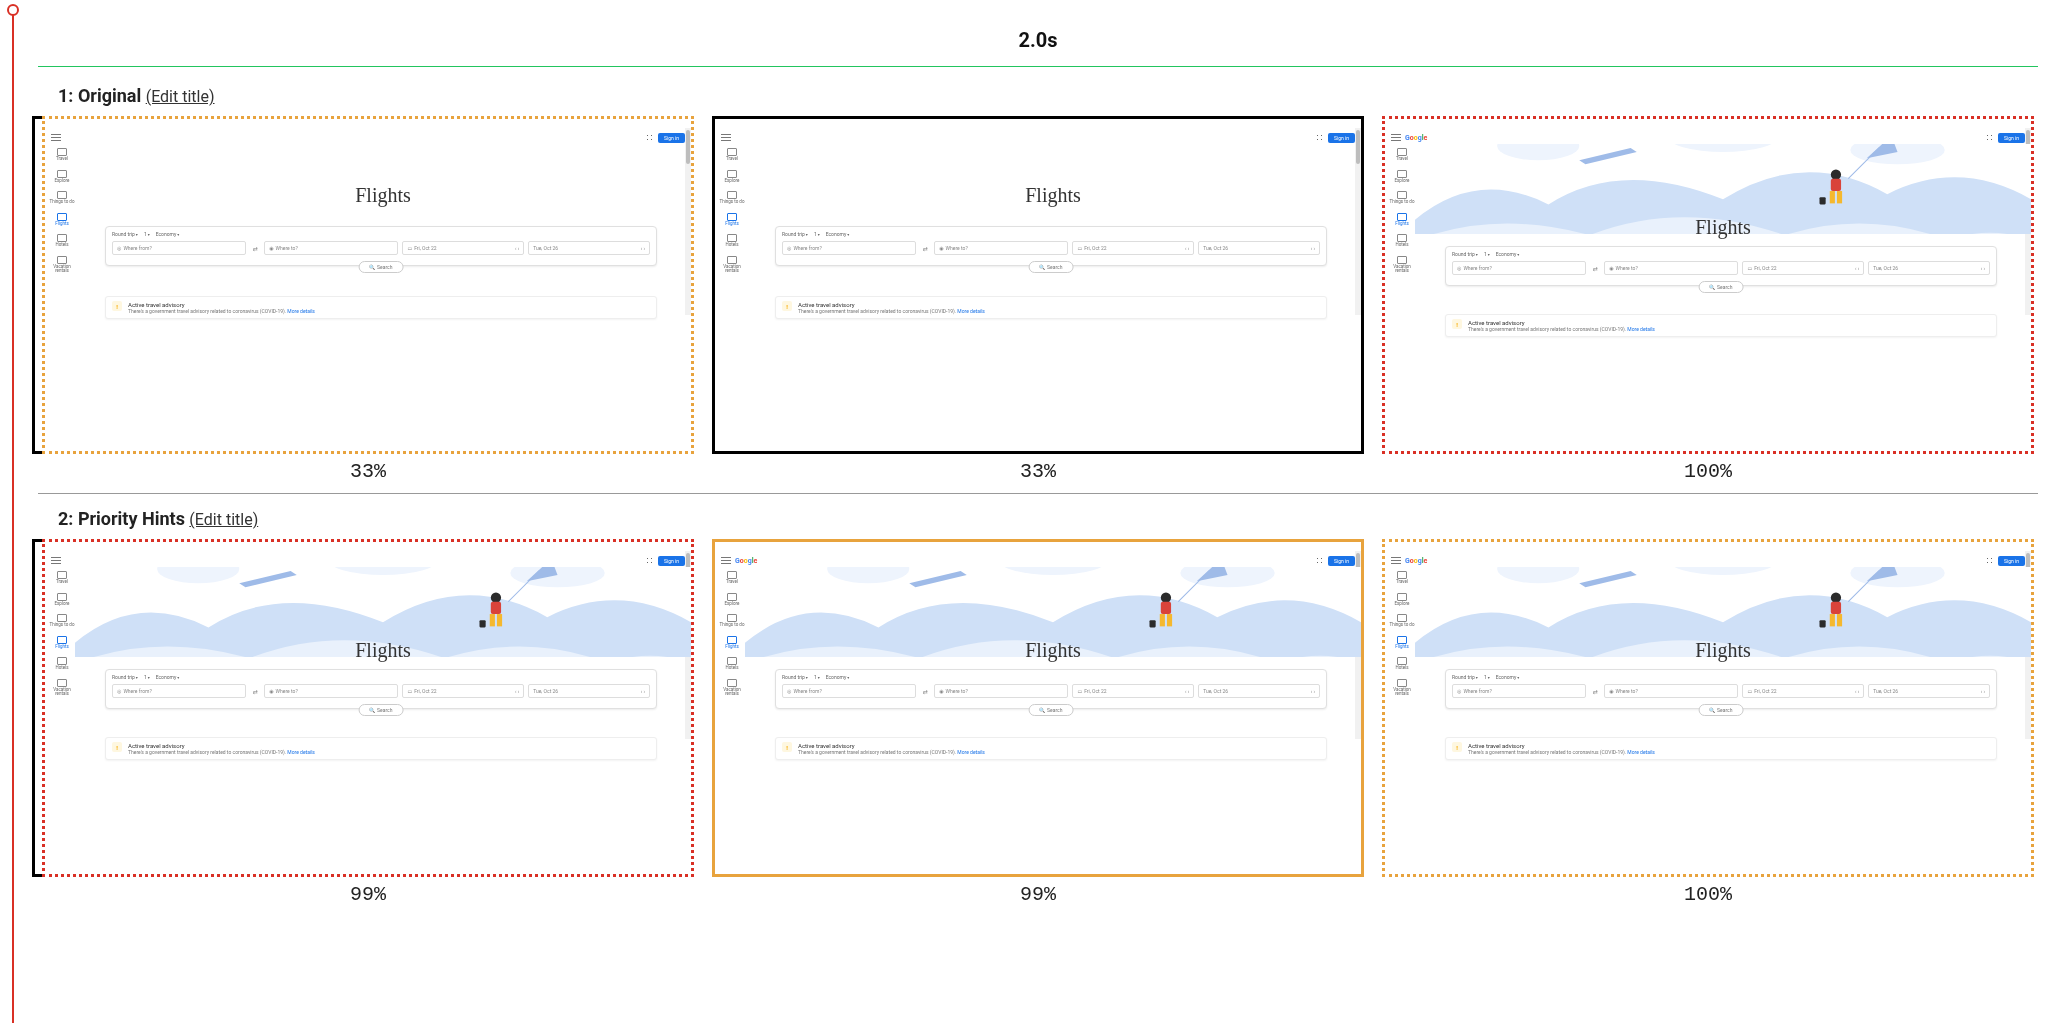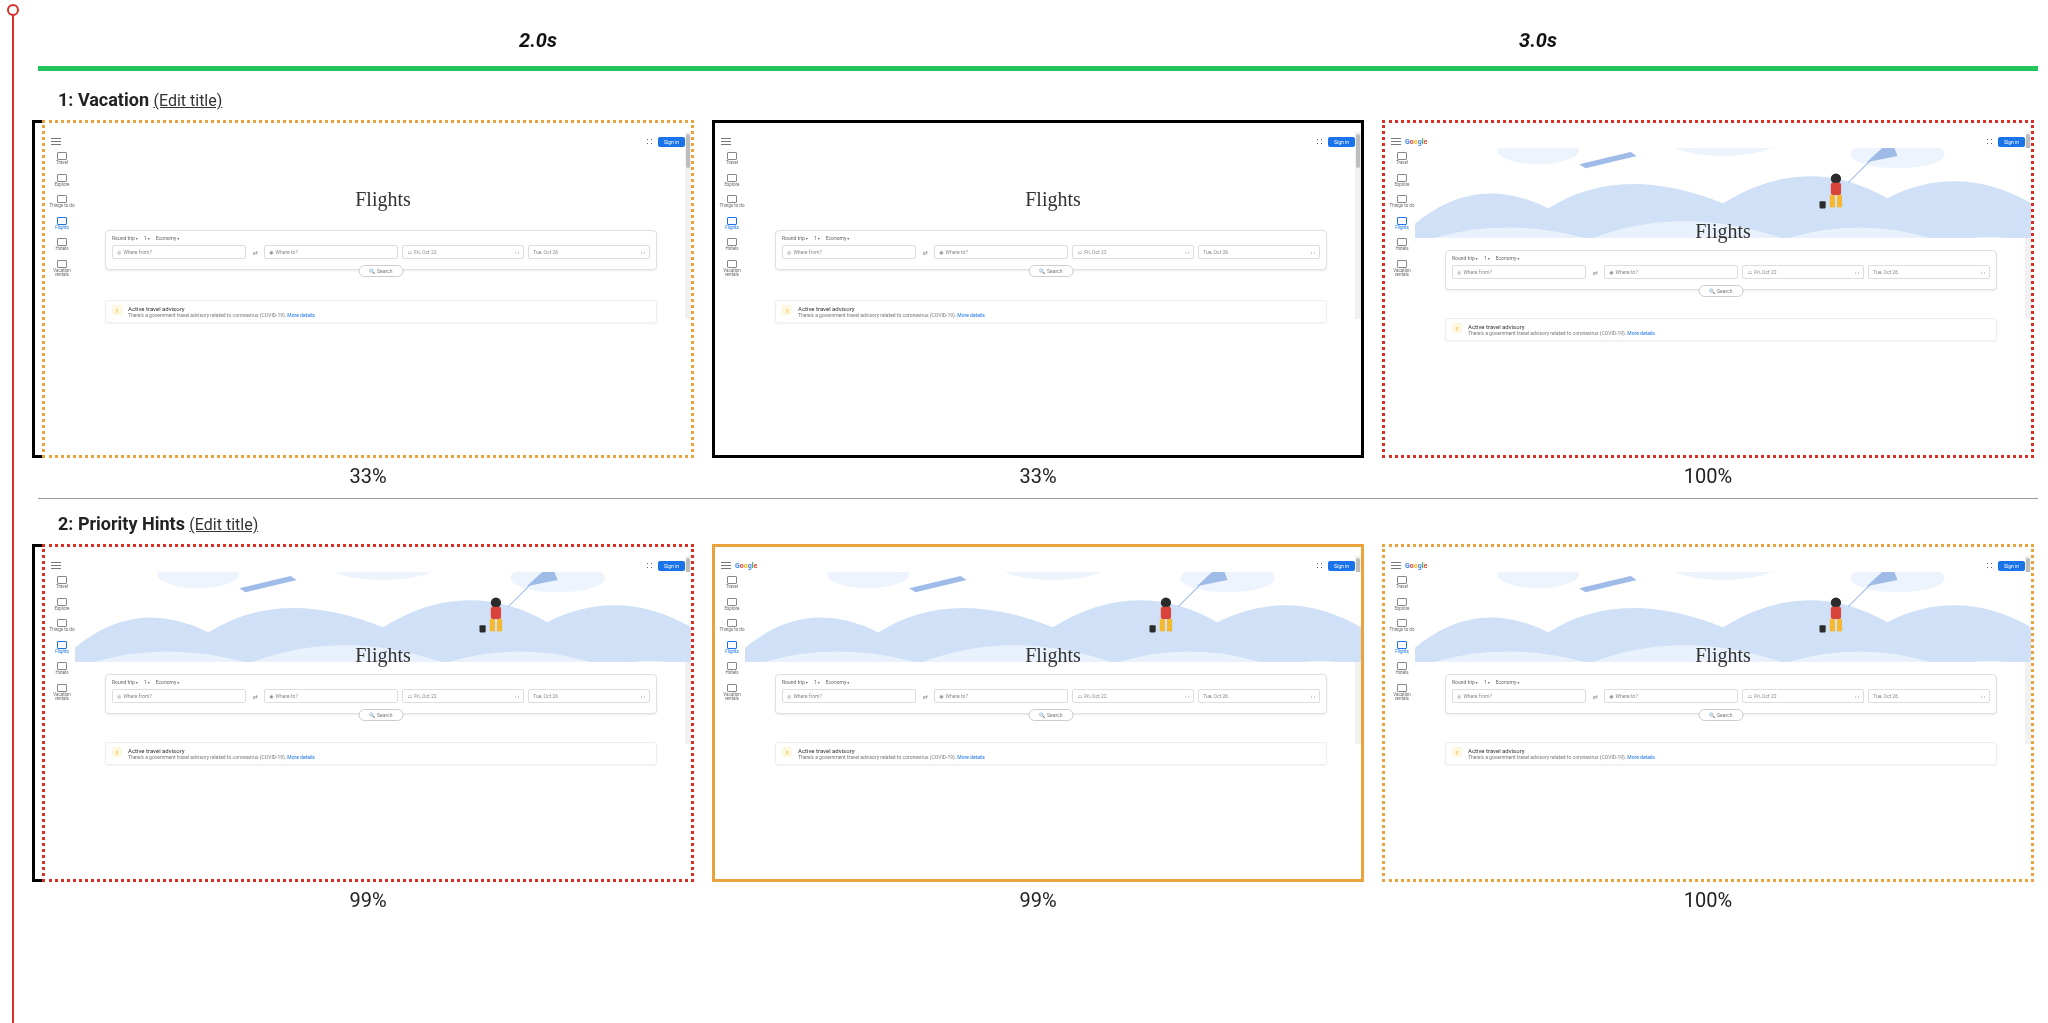--- a/index.html
+++ b/index.html
@@ -29,23 +29,22 @@
     background: #fff;
     border-radius: 50%;
     z-index: 2;
   }
   .content {
     margin-left: 28px;
   }
   .time-header {
     display: flex;
     padding: 8px 0 14px 0;
-    border-bottom: 5px solid #22c55e;
+    border-bottom: 1px solid #22c55e;
     margin-bottom: 4px;
-    font-style: italic;
   }
   .time-col {
     flex: 1;
     text-align: center;
     font-weight: 700;
     font-size: 20px;
     color: #111;
   }
   .row-label {
     font-size: 18px;
@@ -85,20 +84,21 @@
     overflow: hidden;
   }
   .thumb.border-dot-orange { border: 3px dotted #e8a33d; }
   .thumb.border-solid-black { border: 3px solid #000; }
   .thumb.border-dot-red    { border: 3px dotted #d93025; }
   .thumb.border-solid-orange { border: 3px solid #e8a33d; }
   .pct {
     font-size: 20px;
     color: #222;
     margin-top: 6px;
+    font-family: Liberation Mono, monospace;
   }
   .left-bracket {
     position: absolute;
     left: -10px;
     top: 0;
     width: 10px;
     height: 100%;
     border-top: 3px solid #000;
     border-left: 3px solid #000;
     border-bottom: 3px solid #000;
@@ -202,26 +202,25 @@
 </head>
 <body>
 
 <div class="timeline-bar"></div>
 <div class="timeline-dot"></div>
 
 <div class="content">
 
   <div class="time-header">
     <div class="time-col">2.0s</div>
-    <div class="time-col">3.0s</div>
   </div>
 
   <div id="rows-container">
       <div class="">
-        <div class="row-label"><span>1: </span><span>Vacation</span> <span class="edit">(Edit title)</span></div>
+        <div class="row-label"><span>1: </span><span>Original</span> <span class="edit">(Edit title)</span></div>
         <div class="thumb-row">
           <div class="thumb-cell">
             <div class="thumb-wrap">
               <div class="left-bracket"></div>
               <div class="thumb border-dot-orange">
   <div class="gf">
     <div class="gf-scroll"></div>
     <div class="gf-top">
       <div style="display:flex;align-items:center;gap:4px;">
         <div class="gf-burger"></div>

